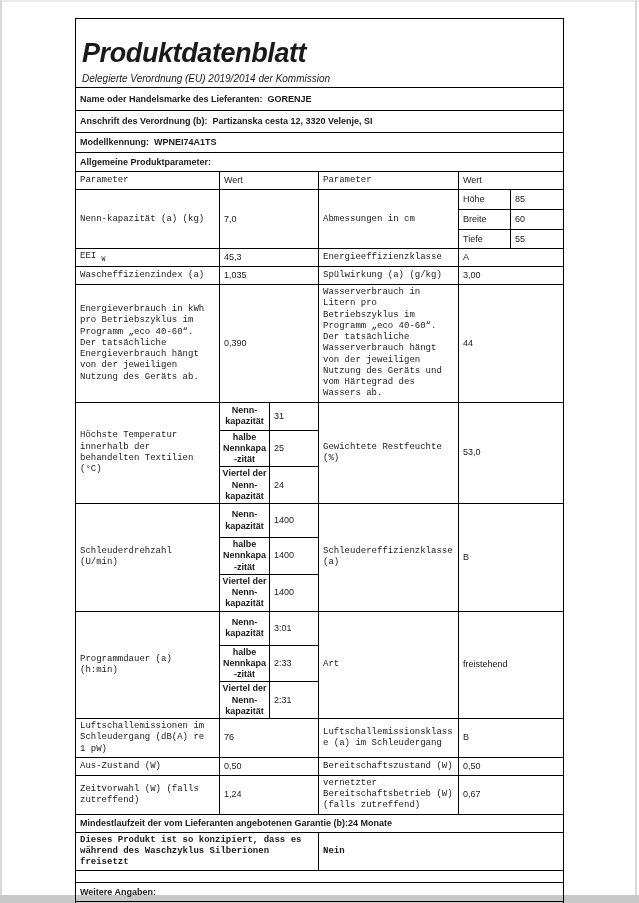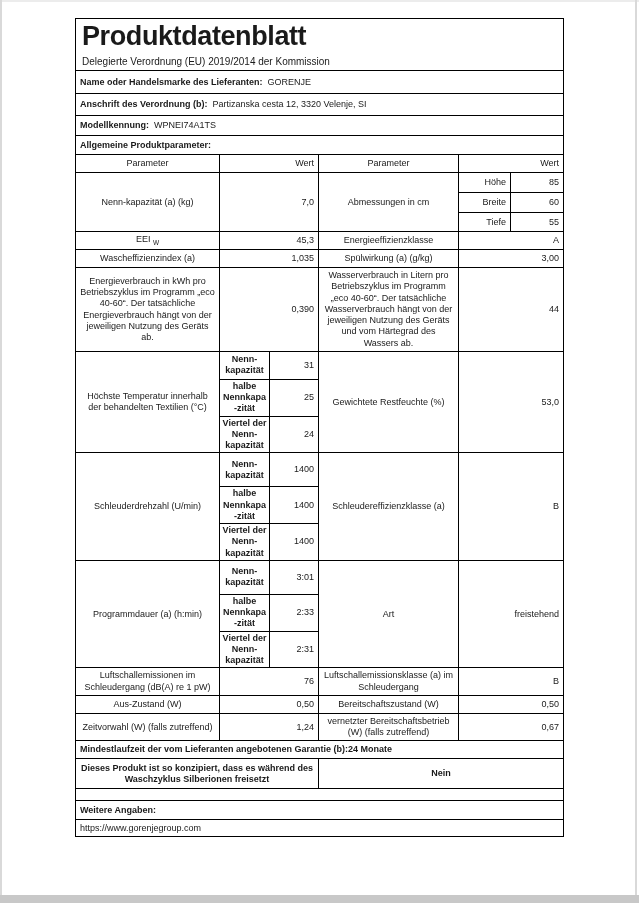--- a/index.html
+++ b/index.html
@@ -20,28 +20,28 @@
     border-collapse:collapse; table-layout:fixed;
   }
   td {
     border:1px solid #000;
     font-size:9px; line-height:1.25;
     padding:2px 4px;
     vertical-align:middle;
     overflow:hidden;
     word-wrap:break-word;
   }
-  .param { text-align:center; }
-  .val   { text-align:right;margin-top:28px; }
+  .param { text-align:left;font-family:Liberation Mono, monospace; }
+  .val   { text-align:left;margin-top:28px; }
   .sub   { text-align:center; padding:1px 2px;font-weight:bold; }
   .b     { font-weight:bold; }
-  .title-cell { padding:3px 6px 2px 6px; vertical-align:top; }
+  .title-cell { padding:20px 6px 2px 6px; vertical-align:top;font-style:italic; }
   .title { font-size:27px; font-weight:bold; letter-spacing:-0.4px; line-height:1.1; }
   .subtitle { font-size:10px; margin-top:4px; }
-  .info-value { margin-left:5px; font-weight:normal; }
+  .info-value { margin-left:5px; font-weight:bold; }
   .warranty-value { }
   sub { font-size:6.5px; }
   .url { color:#1a1a1a; text-decoration:none; }
 </style>
 </head>
 <body>
 
 <div class="edge-top"></div>
 <div class="edge-left"></div>
 <div class="edge-right"></div>

